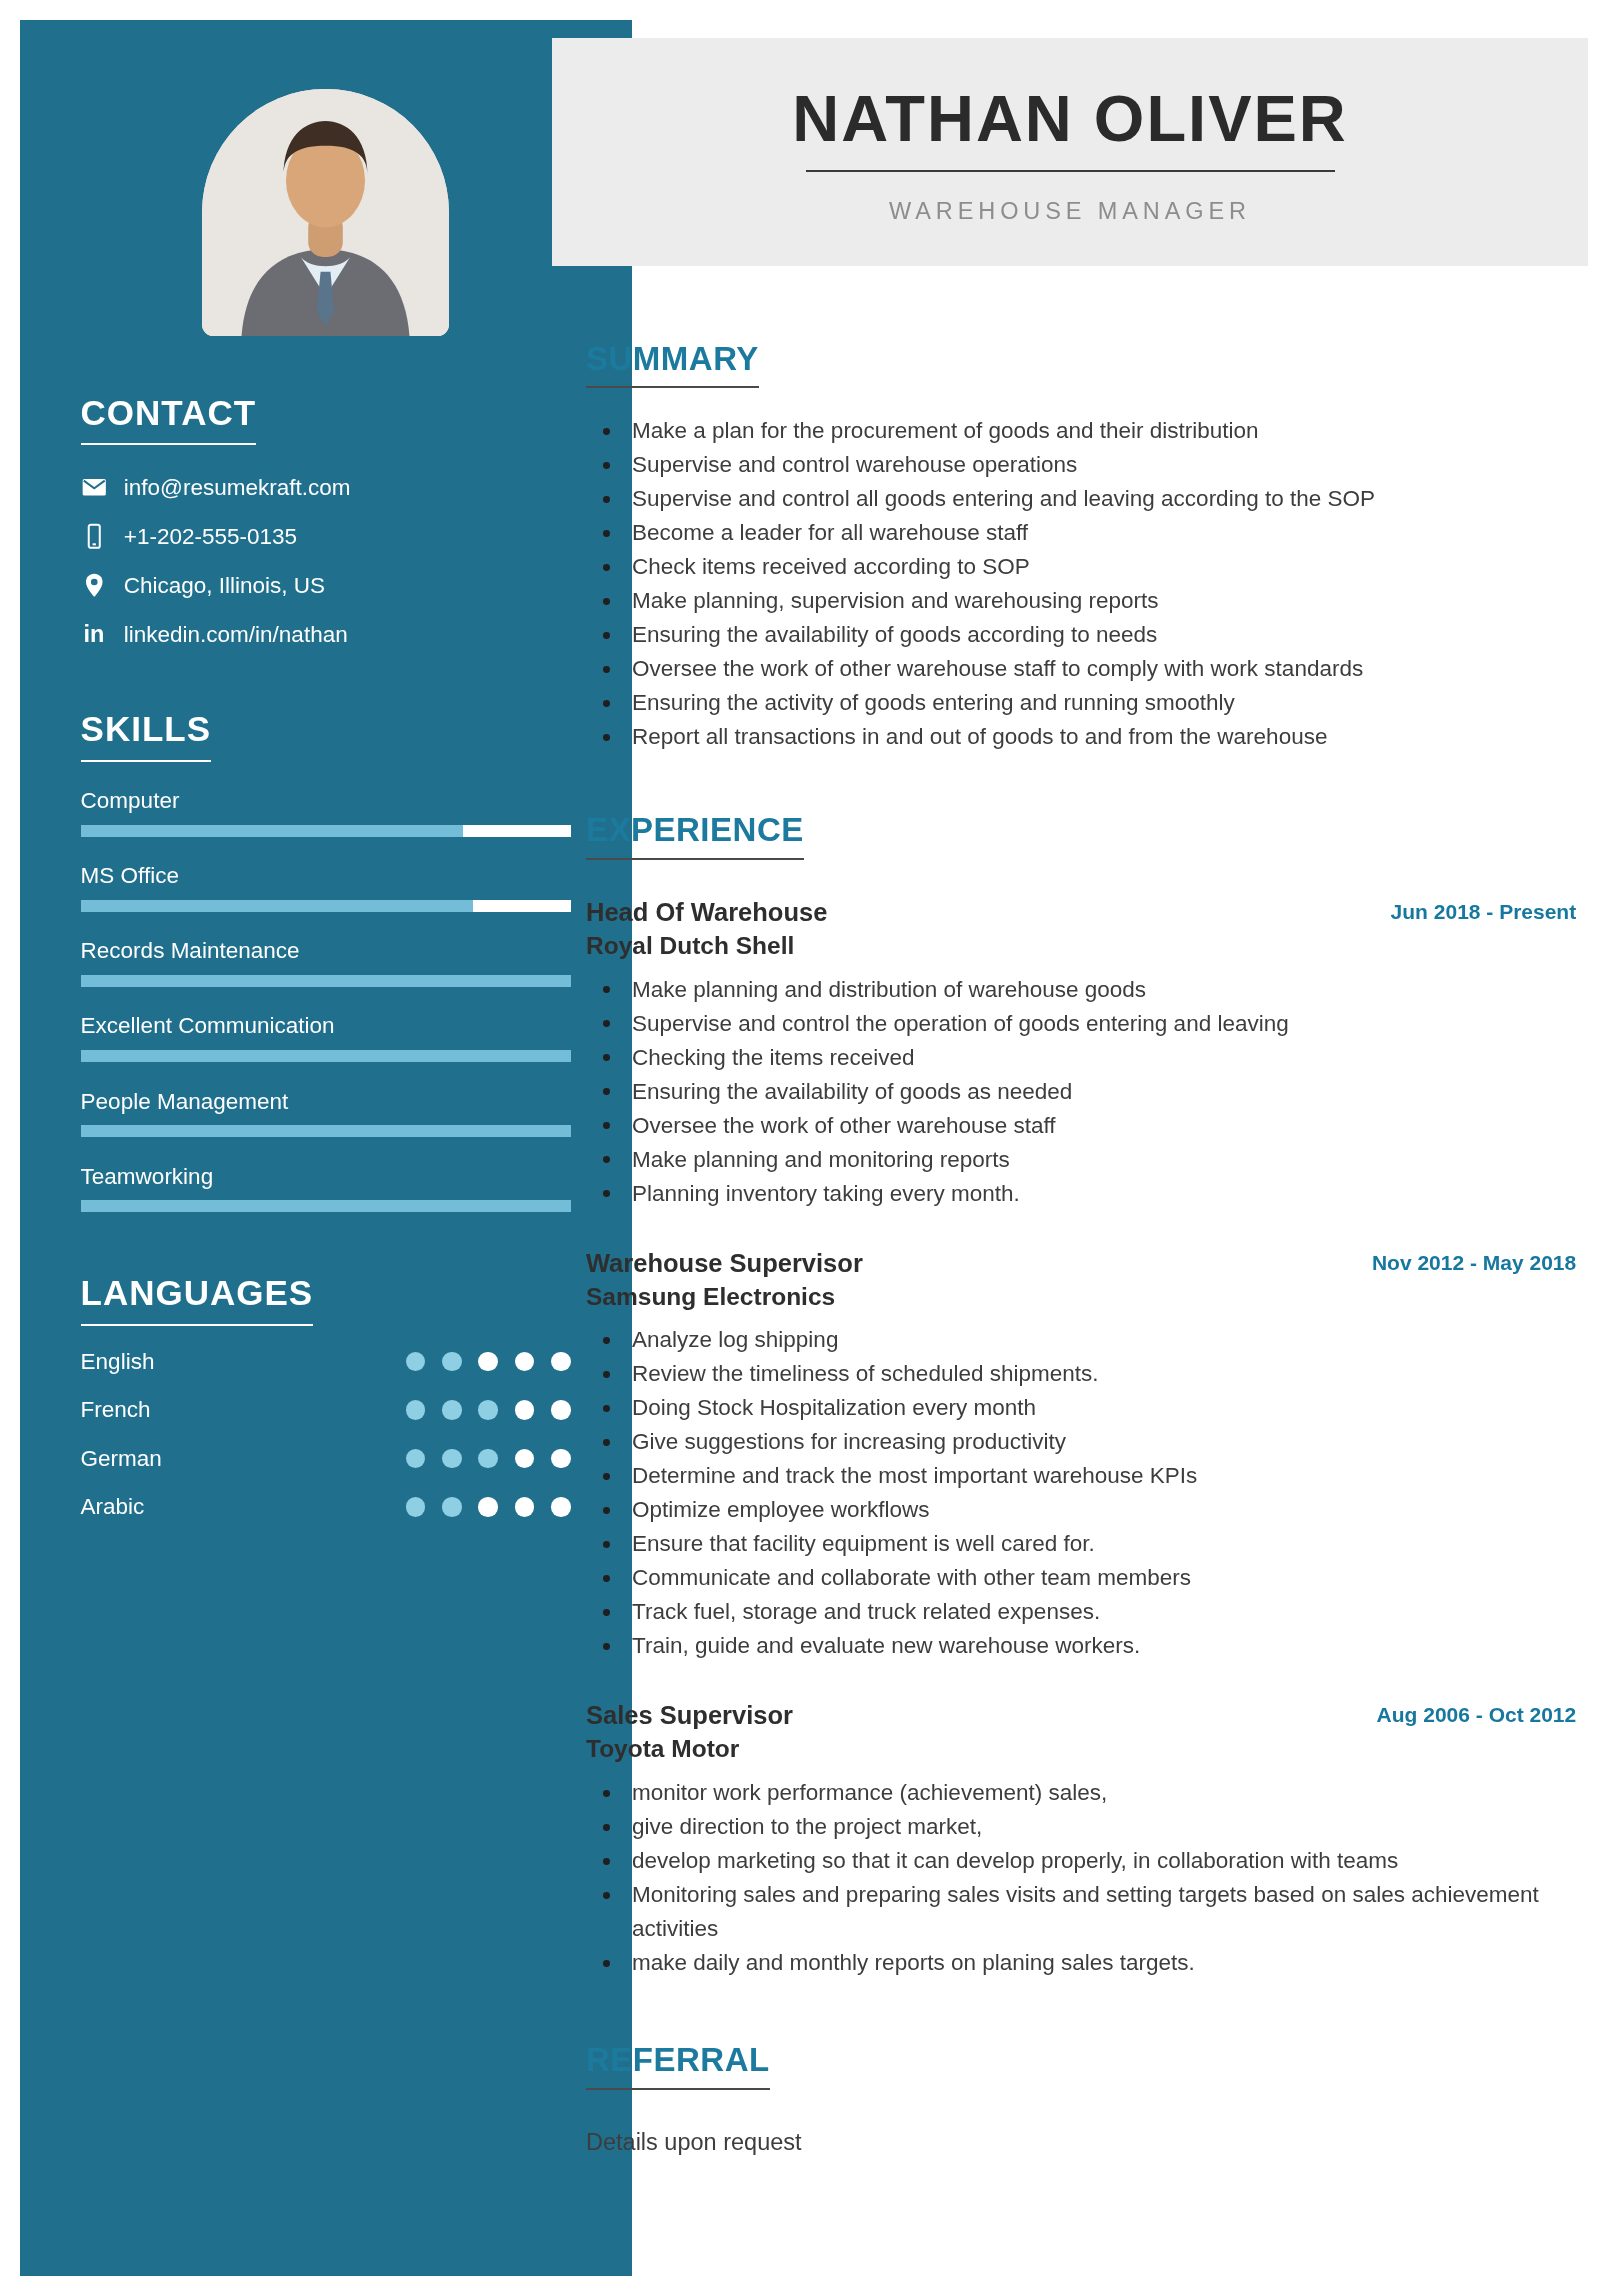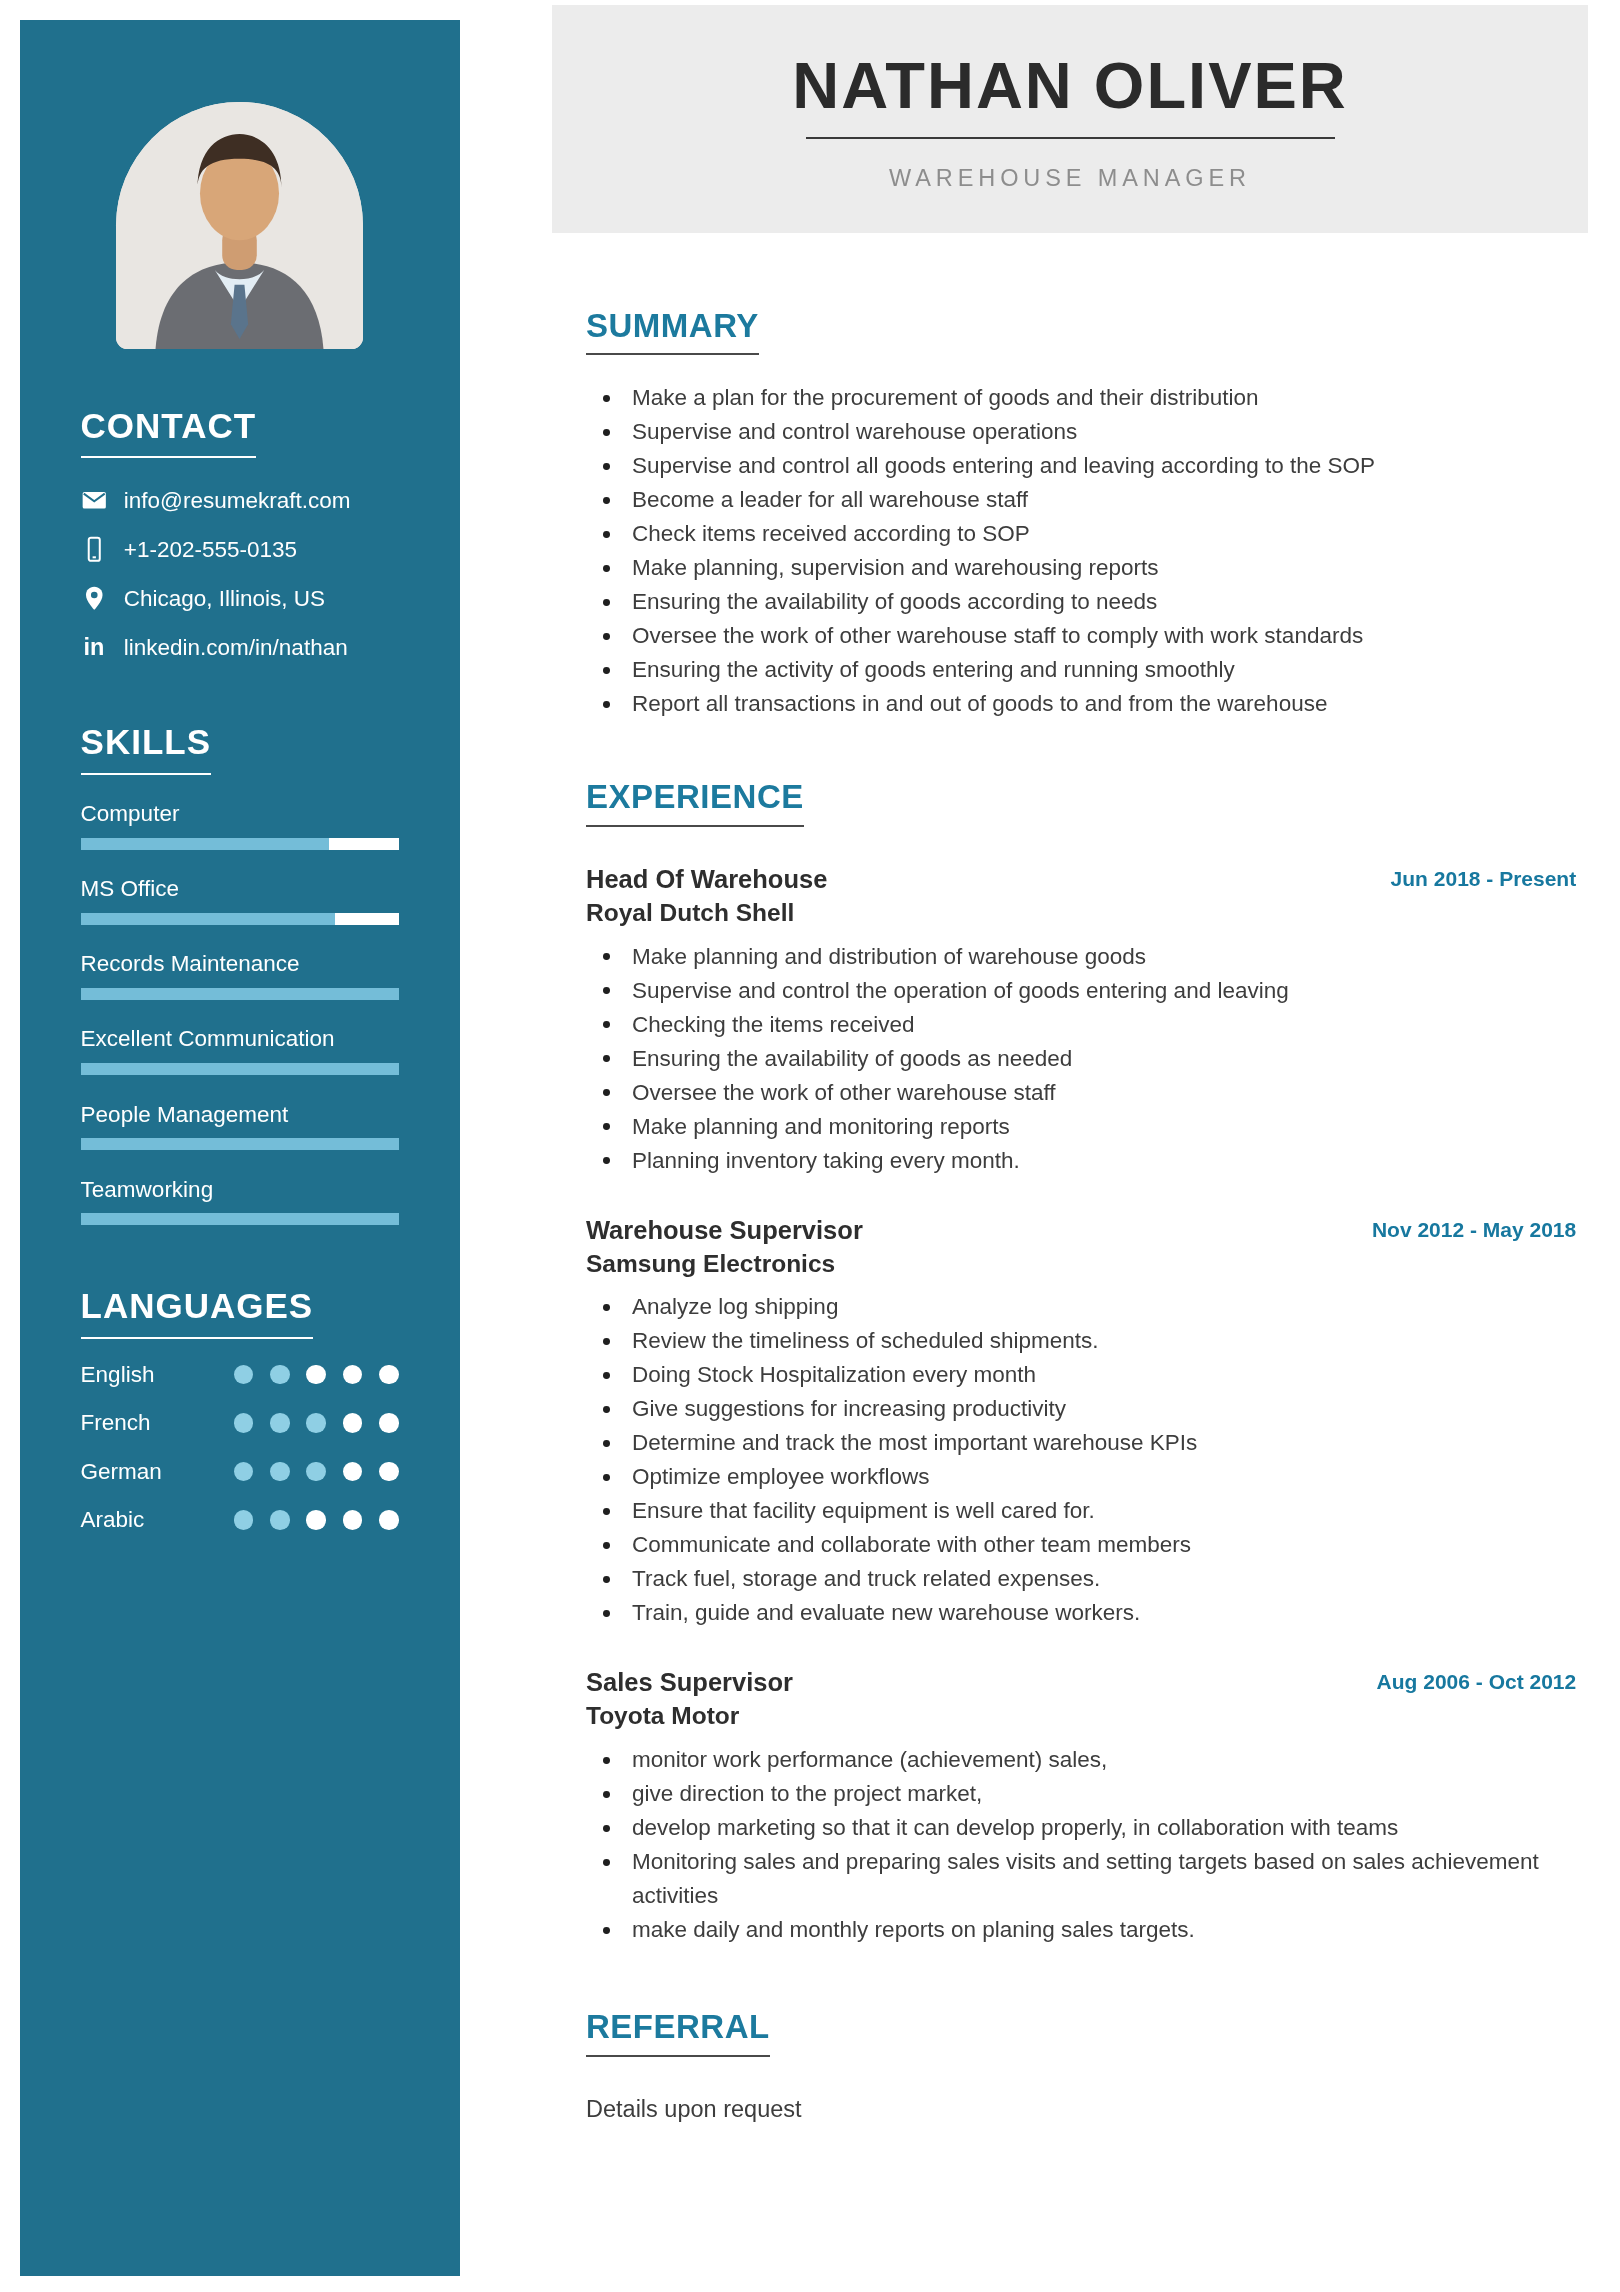--- a/index.html
+++ b/index.html
@@ -13,25 +13,25 @@
     background: #ffffff;
     overflow: hidden;
     margin: 0 auto;
   }
 
   
   .sidebar {
     position: absolute;
     left: 19.6px;
     top: 19.6px;
-    width: 440px;
+    width: 612px;
     height: 2256px;
     background: #20708d;
     color: #ffffff;
-    padding: 17px 61px;
+    padding: 4px 61px;
   }
   .photo-wrap {
     width: 247px;
     height: 247px;
     margin: 65px auto 0;
     border-radius: 127px 127px 11.8px 11.8px;
     overflow: hidden;
     background: #e9e6e2;
   }
   .photo-wrap svg { display: block; width: 100%; height: 100%; }
@@ -83,21 +83,21 @@
   }
   .dots { display: flex; gap: 16.7px; }
   .dot { width: 19.6px; height: 19.6px; border-radius: 50%; }
   .dot-accent { background: #8fcfe4; }
   .dot-white  { background: #ffffff; }
 
   
   .main {
     position: absolute;
     left: 552px;
-    top: 5px;
+    top: 38px;
     width: 1036px;
     color: #3d3d3d;
   }
   .header-band {
     background: #ececec;
     padding: 45px 19.6px 41px;
     text-align: center;
   }
   .name {
     margin: 0;

